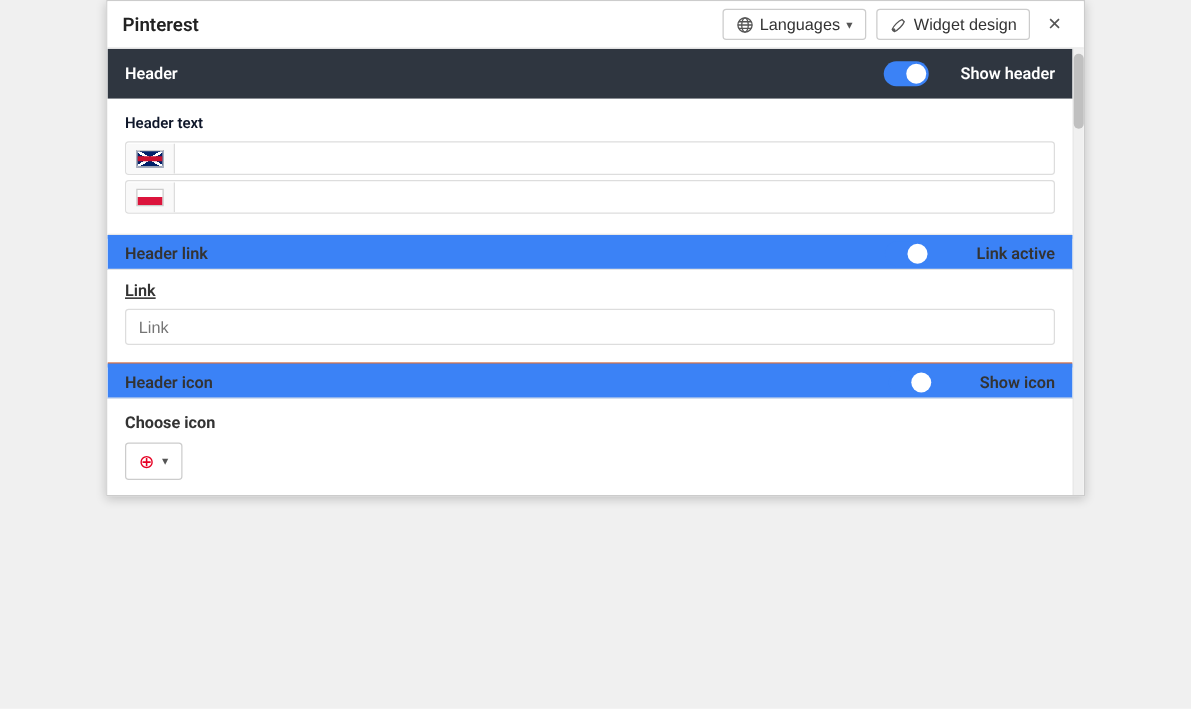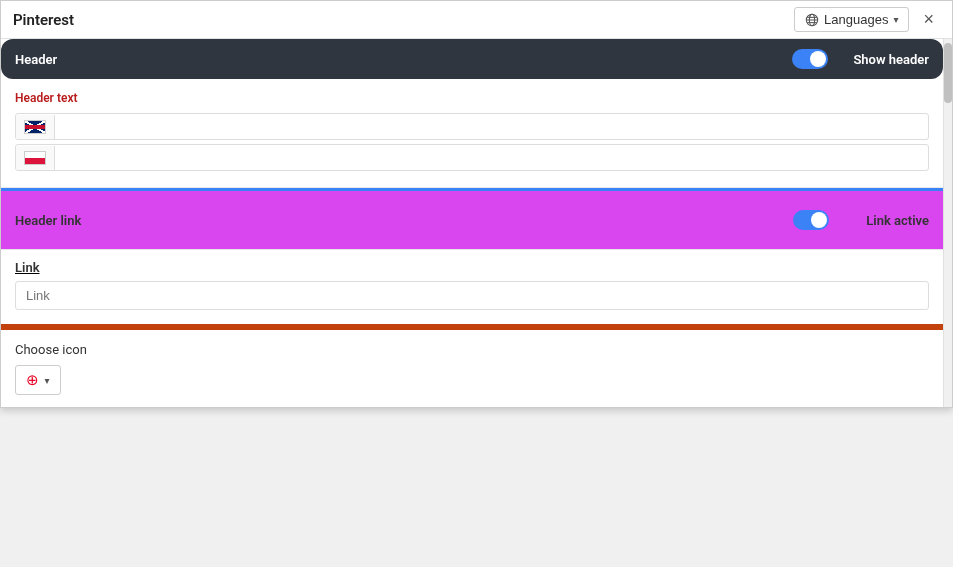--- a/index.html
+++ b/index.html
@@ -8,21 +8,21 @@
       font-size: 13px;
       background: #f0f0f0;
       display: flex;
       align-items: flex-start;
       justify-content: center;
       width: 953px;
       min-height: 567px;
     }
 
     .window {
-      width: 953px;
+      width: 783px;
       background: #fff;
       border: 1px solid #ccc;
       box-shadow: 0 2px 8px rgba(0,0,0,0.2);
     }
 
     
     .title-bar {
       display: flex;
       align-items: center;
       justify-content: space-between;
@@ -85,28 +85,27 @@
     
     .section-header {
       display: flex;
       align-items: center;
       justify-content: space-between;
       padding: 10px 14px;
       background: #2f3640;
       color: #fff;
       font-weight: 600;
       font-size: 13px;
-      border-radius: 12px;
     }
     .section-header-light {
       display: flex;
       align-items: center;
       justify-content: space-between;
-      padding: 19px 14px;
-      background: #d946ef;
+      padding: 2px 14px;
+      background: #3b82f6;
       border-top: 3px solid #3b82f6;
       border-bottom: 1px solid #e5e5e5;
     }
     .section-header-light span {
       font-weight: 600;
       font-size: 13px;
       color: #333;
     }
 
     
@@ -151,21 +150,21 @@
 
     
     .sub-section {
       padding: 12px 14px;
       background: #fff;
       border-bottom: 1px solid #e8e8e8;
     }
     .sub-section-label {
       font-size: 12px;
       font-weight: 600;
-      color: #b91c1c;
+      color: #0f172a;
       margin-bottom: 8px;
     }
 
     
     .input-row {
       display: flex;
       align-items: center;
       border: 1px solid #ddd;
       border-radius: 3px;
       margin-bottom: 4px;
@@ -220,21 +219,21 @@
       outline: none;
       padding: 5px 8px;
       font-size: 13px;
       background: transparent;
     }
 
     
     .link-section {
       padding: 10px 14px 14px;
       background: #fff;
-      border-bottom: 6px solid #c2410c;
+      border-bottom: 1px solid #c2410c;
       text-decoration: underline;
     }
     .link-field-label {
       font-size: 13px;
       font-weight: 600;
       color: #333;
       margin-bottom: 6px;
     }
     .link-input {
       width: 100%;
@@ -251,21 +250,21 @@
       margin-top: 4px;
     }
 
     
     .choose-icon-section {
       padding: 12px 14px;
       background: #fff;
     }
     .choose-icon-label {
       font-size: 13px;
-      font-weight: 400;
+      font-weight: 700;
       color: #333;
       margin-bottom: 8px;
     }
     .icon-selector-btn {
       display: flex;
       align-items: center;
       gap: 6px;
       border: 1px solid #ccc;
       border-radius: 3px;
       padding: 5px 10px;
@@ -306,20 +305,27 @@
         <svg class="globe-icon" viewBox="0 0 16 16" fill="none" stroke="#555" stroke-width="1.2">
           <circle cx="8" cy="8" r="6.5"></circle>
           <ellipse cx="8" cy="8" rx="3" ry="6.5"></ellipse>
           <line x1="1.5" y1="8" x2="14.5" y2="8"></line>
           <line x1="2.5" y1="5" x2="13.5" y2="5"></line>
           <line x1="2.5" y1="11" x2="13.5" y2="11"></line>
         </svg>
         <span>Languages</span>
         <span class="chevron">▾</span>
       </button>
+      <button class="btn-outline">
+        <svg class="paint-icon" viewBox="0 0 16 16" fill="none" stroke="#555" stroke-width="1.2">
+          <path d="M2 12 C3 9, 8 4, 11 3 L13 5 C12 8, 7 13, 4 14 Z"></path>
+          <circle cx="3.5" cy="12.5" r="1.5" fill="#555" stroke="none"></circle>
+        </svg>
+        <span>Widget design</span>
+      </button>
       <button class="close-btn">×</button>
     </div>
   </div>
 
   <div class="content">
     <div class="main-content">
 
       <div class="section-header">
         <span>Header</span>
         <div class="toggle-wrap">
@@ -356,20 +362,30 @@
           </label>
           <span class="toggle-label-dark">Link active</span>
         </div>
       </div>
 
       <div class="link-section">
         <div class="link-field-label">Link</div>
         <input class="link-input" type="text" placeholder="Link" style="">
       </div>
 
+      <div class="section-header-light">
+        <span>Header icon</span>
+        <div class="toggle-wrap">
+          <label class="toggle">
+
+            <span class="toggle-slider"></span>
+          </label>
+          <span class="toggle-label-dark">Show icon</span>
+        </div>
+      </div>
 
       <div class="choose-icon-section">
         <div class="choose-icon-label">Choose icon</div>
         <button class="icon-selector-btn">
           <span class="pinterest-icon">⊕</span>
           <span class="chevron">▾</span>
         </button>
       </div>
 
     </div>

